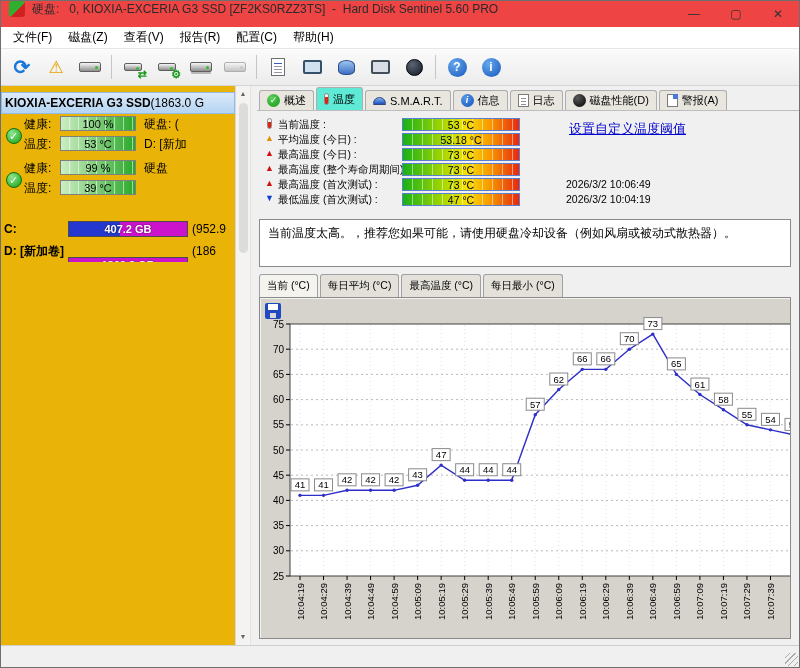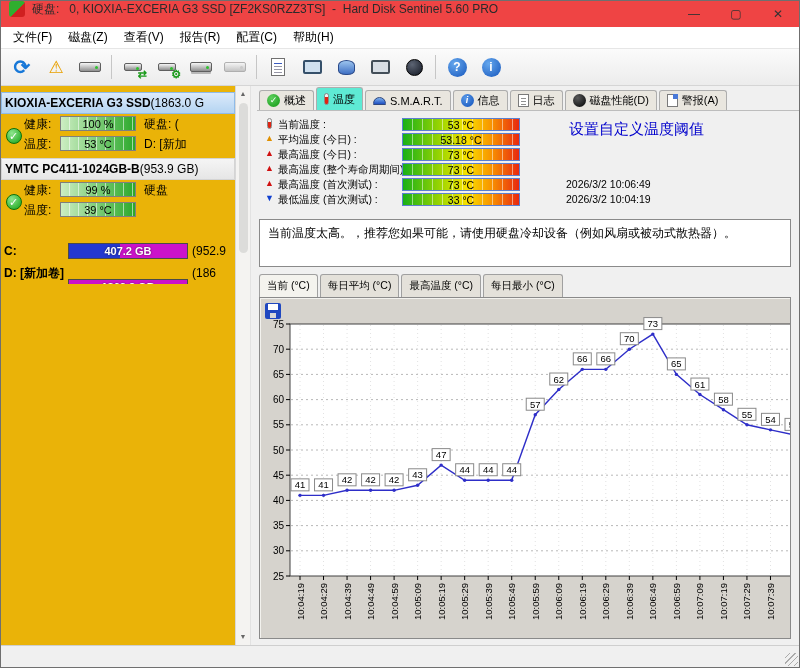--- a/index.html
+++ b/index.html
@@ -81,21 +81,21 @@
 .temp-block{position:relative;padding:7px 0 4px 4px;flex:0 0 auto}
 .trow{display:flex;align-items:flex-start;height:15px;font-size:10.5px;white-space:nowrap}
 .ri{width:17px;text-align:center;font-size:9px;flex:0 0 auto}
 .ri-up{color:#d01010}.ri-dn{color:#1040d0}.ri-avg{color:#e09000}
 .ri-therm{width:5px;height:11px;border-radius:3px;background:linear-gradient(#f2f2f2 0 30%,#e02412 30%);border:1px solid #8a8a8a;display:inline-block}
 .tlabel{width:124px;overflow:hidden;flex:0 0 auto}
 .gauge{width:118px;height:13px;border:1px solid #5b7fd0;position:relative;background:linear-gradient(to right,#18b018,#a8d800 35%,#f8e000 55%,#f89800 75%,#e82810);flex:0 0 auto}
 .gauge::before{content:"";position:absolute;inset:0;background:repeating-linear-gradient(90deg,rgba(255,255,255,0) 0 9px,rgba(255,255,255,.5) 9px 10px)}
 .gauge span{position:absolute;inset:0;text-align:center;line-height:13px;font-size:10.5px;color:#000}
 .ttime{margin-left:46px;font-size:10.5px}
-.tlink{position:absolute;left:312px;top:9px;color:#0000cc;font-size:15px;cursor:pointer}
+.tlink{position:absolute;left:312px;top:9px;color:#0000cc;text-decoration:underline;font-size:13px;cursor:pointer}
 
 .warnbox{margin:7px 8px 0 2px;background:#fff;border:1px solid #8a8a8a;height:48px;padding:5px 8px;font-size:12px;flex:0 0 auto}
 
 .ctabs{display:flex;gap:2px;margin:7px 0 0 2px;align-items:flex-end;flex:0 0 auto}
 .ctab{padding:4px 7px;font-size:10.5px;background:#e4e1da;border:1px solid #a0a0a0;border-bottom:none;border-radius:3px 3px 0 0;white-space:nowrap}
 .ctab.active{background:#f4f3ee}
 
 .chartpanel{flex:1;margin:0 8px 6px 2px;background:#d6d3cd;border:1px solid #8a8a8a;position:relative;overflow:hidden;box-shadow:inset 1px 1px 0 #f3f2ee}
 .savebtn{position:absolute;left:5px;top:5px;width:16px;height:16px;background:#2048c0;border-radius:2px}
 .savebtn::before{content:"";position:absolute;left:3px;top:1px;right:3px;height:6px;background:#fff}
@@ -201,24 +201,20 @@
           </div>
           <div class="drow">
             <span class="dlbl">温度:</span>
             <span class="sbar">
                 <span>53 °C</span>
               </span>
             <span class="dcol2">D: [新加</span>
           </div>
         </div>
       </div>
-      <div class="dhead plain">
-        <span class="nm">YMTC PC411-1024GB-B</span>
-        <span class="sz">(953.9 GB)</span>
-      </div>
       <div class="dblock">
         <div class="dicon">
             <span class="ok">✓</span>
           </div>
         <div class="dright">
           <div class="drow">
             <span class="dlbl">健康:</span>
             <span class="sbar">
                 <span>99 %</span>
               </span>
@@ -324,21 +320,21 @@
           <span class="tlabel">最高温度 (首次测试) :</span>
           <span class="gauge">
               <span>73 °C</span>
             </span>
           <span class="ttime">2026/3/2 10:06:49</span>
         </div>
         <div class="trow">
           <span class="ri ri-dn">▼</span>
           <span class="tlabel">最低温度 (首次测试) :</span>
           <span class="gauge">
-              <span>33 °C</span>
+              <span>47 °C</span>
             </span>
           <span class="ttime">2026/3/2 10:04:19</span>
         </div>
       </div>
 
       <div class="warnbox">当前温度太高。，推荐您如果可能，请使用硬盘冷却设备（例如风扇或被动式散热器）。</div>
 
       <div class="ctabs">
         <span class="ctab active">当前 (°C)</span>
         <span class="ctab">每日平均 (°C)</span>

